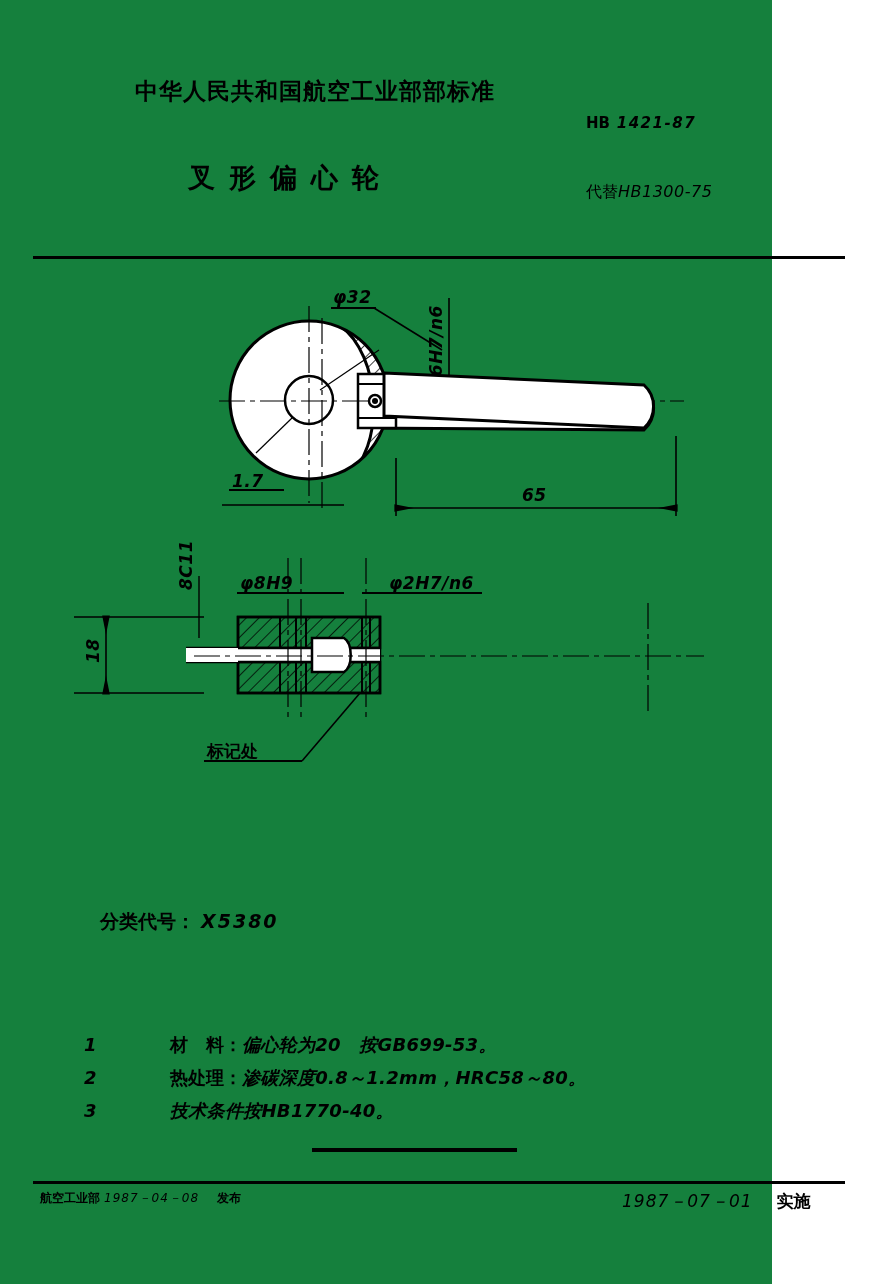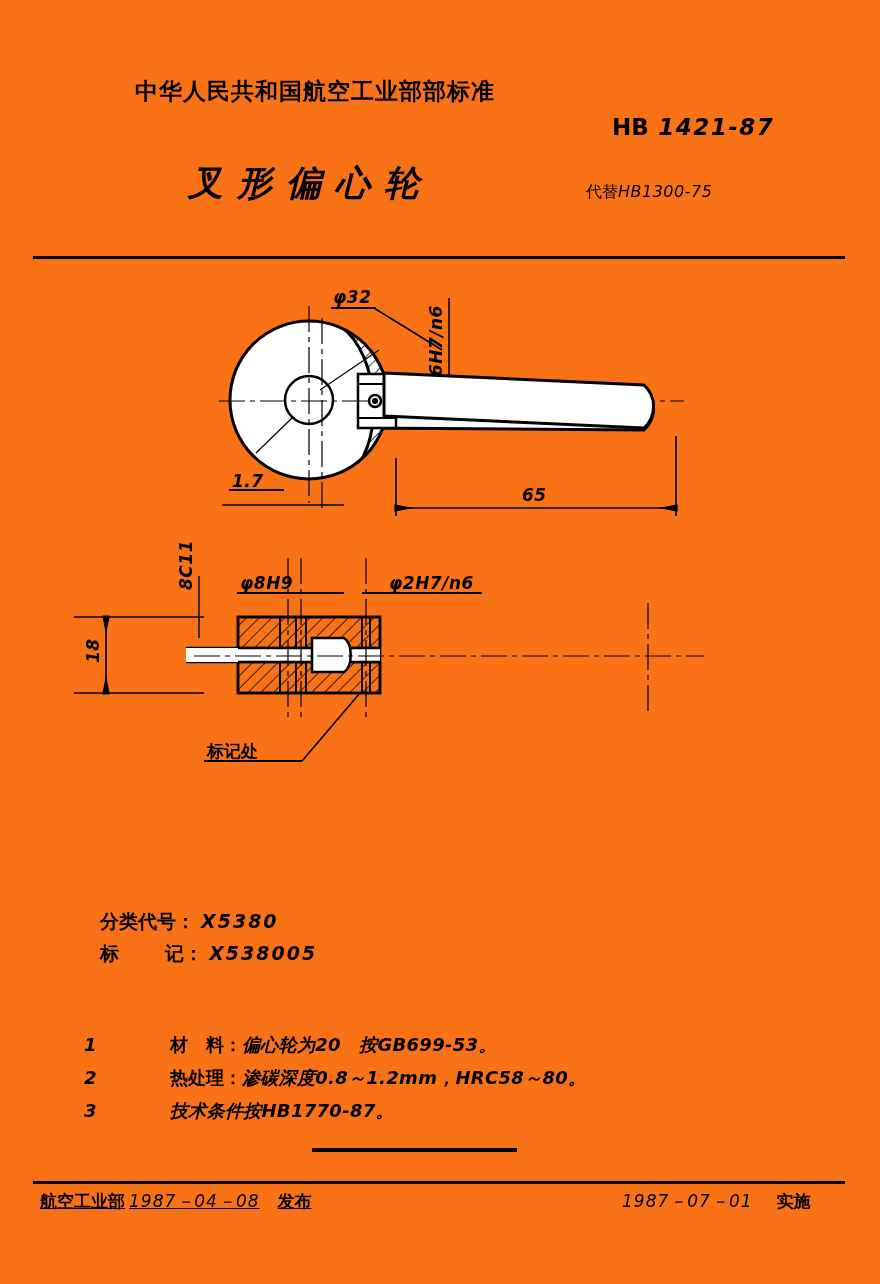--- a/index.html
+++ b/index.html
@@ -1,39 +1,39 @@
 <!DOCTYPE html>
 <html><head>
 <meta charset="utf-8">
 <style>
   html,body{margin:0;padding:0;background:#fff;}
   body{width:880px;height:1284px;position:relative;overflow:hidden;
        font-family:"DejaVu Sans","Liberation Sans",sans-serif;color:#000;}
 
-  .page{position:absolute;left:0;top:0;width:880px;height:1284px;background:#f97316;}
+  .page{position:absolute;left:0;top:0;width:772px;height:1284px;background:#15803d;}
 
   
   .hdr-ministry{position:absolute;left:135px;top:76px;font-size:23px;font-weight:bold;
                 letter-spacing:1px;font-family:"DejaVu Sans",sans-serif;white-space:nowrap;}
-  .hdr-code{position:absolute;left:612px;top:114px;font-size:23px;font-weight:bold;
+  .hdr-code{position:absolute;left:586px;top:114px;font-size:15px;font-weight:bold;
             font-style:italic;white-space:nowrap;letter-spacing:1.5px;}
   .hdr-code .bold-hb{font-style:normal;font-weight:bold;letter-spacing:0;}
-  .hdr-title{position:absolute;left:188px;top:160px;font-size:35px;font-weight:bold;
-             font-style:italic;letter-spacing:14px;white-space:nowrap;}
+  .hdr-title{position:absolute;left:188px;top:160px;font-size:27px;font-weight:bold;
+             letter-spacing:14px;white-space:nowrap;}
   .hdr-replace{position:absolute;left:586px;top:182px;font-size:16px;font-weight:normal;
                white-space:nowrap;}
   .hdr-replace .rep-lbl{font-style:normal;letter-spacing:0;}
   .hdr-replace .rep-val{font-style:italic;letter-spacing:.5px;}
 
   .rule-top{position:absolute;left:33px;top:256px;width:812px;height:3px;background:#000;}
   .rule-short{position:absolute;left:312px;top:1148px;width:205px;height:4px;background:#000;}
   .rule-bottom{position:absolute;left:33px;top:1181px;width:812px;height:3px;background:#000;}
 
   
-  .footer-left{position:absolute;left:40px;top:1190px;font-size:17px;white-space:nowrap;text-decoration:underline;}
+  .footer-left{position:absolute;left:40px;top:1190px;font-size:12px;white-space:nowrap;}
   .footer-right{position:absolute;left:618px;top:1190px;font-size:17px;white-space:nowrap;}
   .f-cn{font-weight:bold;font-family:"DejaVu Sans",sans-serif;}
   .f-num{font-style:italic;letter-spacing:1px;padding:0 4px;}
 
   
   .classblock{position:absolute;left:100px;top:905px;font-size:19px;line-height:32px;}
   .cb-row{white-space:nowrap;}
   .cb-lbl{font-weight:bold;font-family:"DejaVu Sans",sans-serif;}
   .cb-val{font-style:italic;letter-spacing:2px;font-weight:bold;}
   .cb-sp{display:inline-block;width:34px;}
@@ -206,37 +206,31 @@
         </g>
       </g>
     </svg>
   </div>
 
   <div class="classblock">
     <div class="cb-row">
       <span class="cb-lbl">分类代号：</span>
       <span class="cb-val">X5380</span>
     </div>
-    <div class="cb-row">
-      <span class="cb-lbl">标</span>
-      <span class="cb-sp"></span>
-      <span class="cb-lbl">记：</span>
-      <span class="cb-val">X538005</span>
-    </div>
   </div>
 
   <div class="notes">
     <div class="note-row">
       <span class="n-idx">1</span><span class="n-key">材　料：</span><span class="n-body">偏心轮为20　按GB699-53。</span>
     </div>
     <div class="note-row">
       <span class="n-idx">2</span><span class="n-key">热处理：</span><span class="n-body">渗碳深度0.8～1.2mm，HRC58～80。</span>
     </div>
     <div class="note-row">
-      <span class="n-idx">3</span><span class="n-key"></span><span class="n-body">技术条件按HB1770-87。</span>
+      <span class="n-idx">3</span><span class="n-key"></span><span class="n-body">技术条件按HB1770-40。</span>
     </div>
   </div>
 
   <div class="rule-short"></div>
   <div class="rule-bottom"></div>
 
   <div class="footer-left">
     <span class="f-cn">航空工业部</span><span class="f-num">1987－04－08</span><span class="f-cn" style="margin-left:14px">发布</span>
   </div>
 

